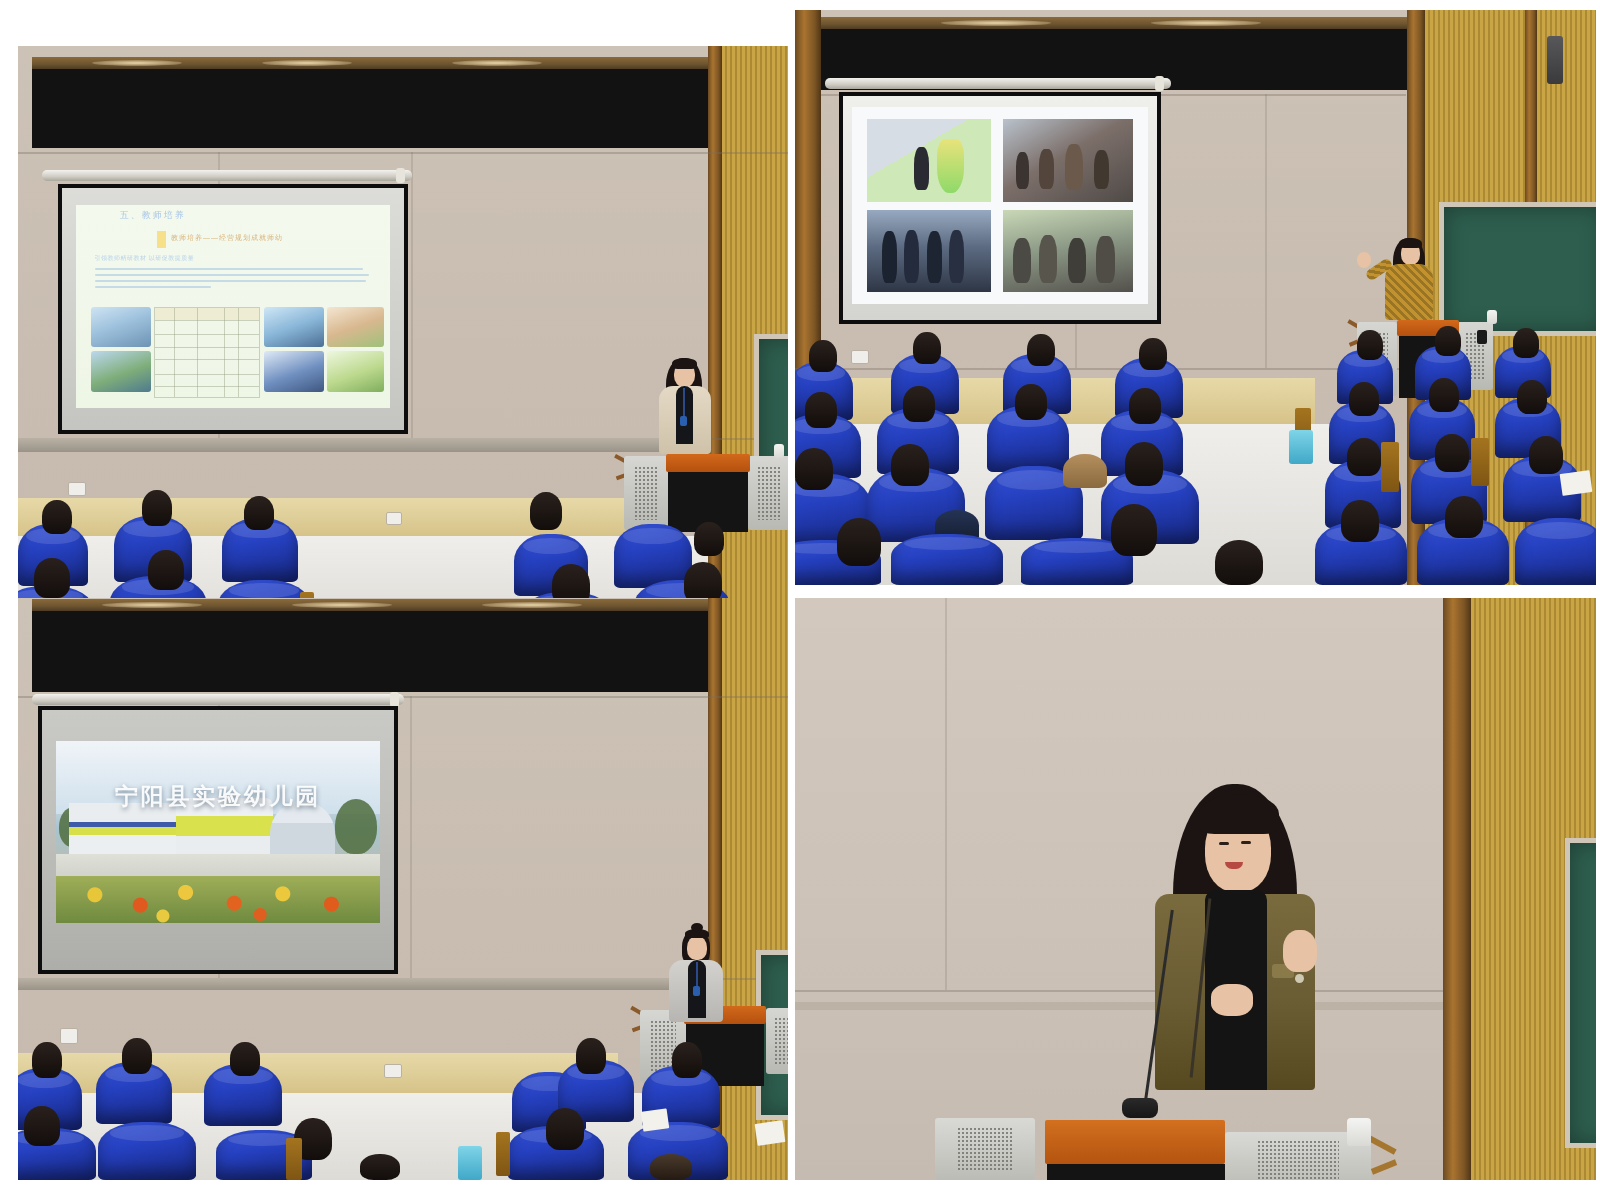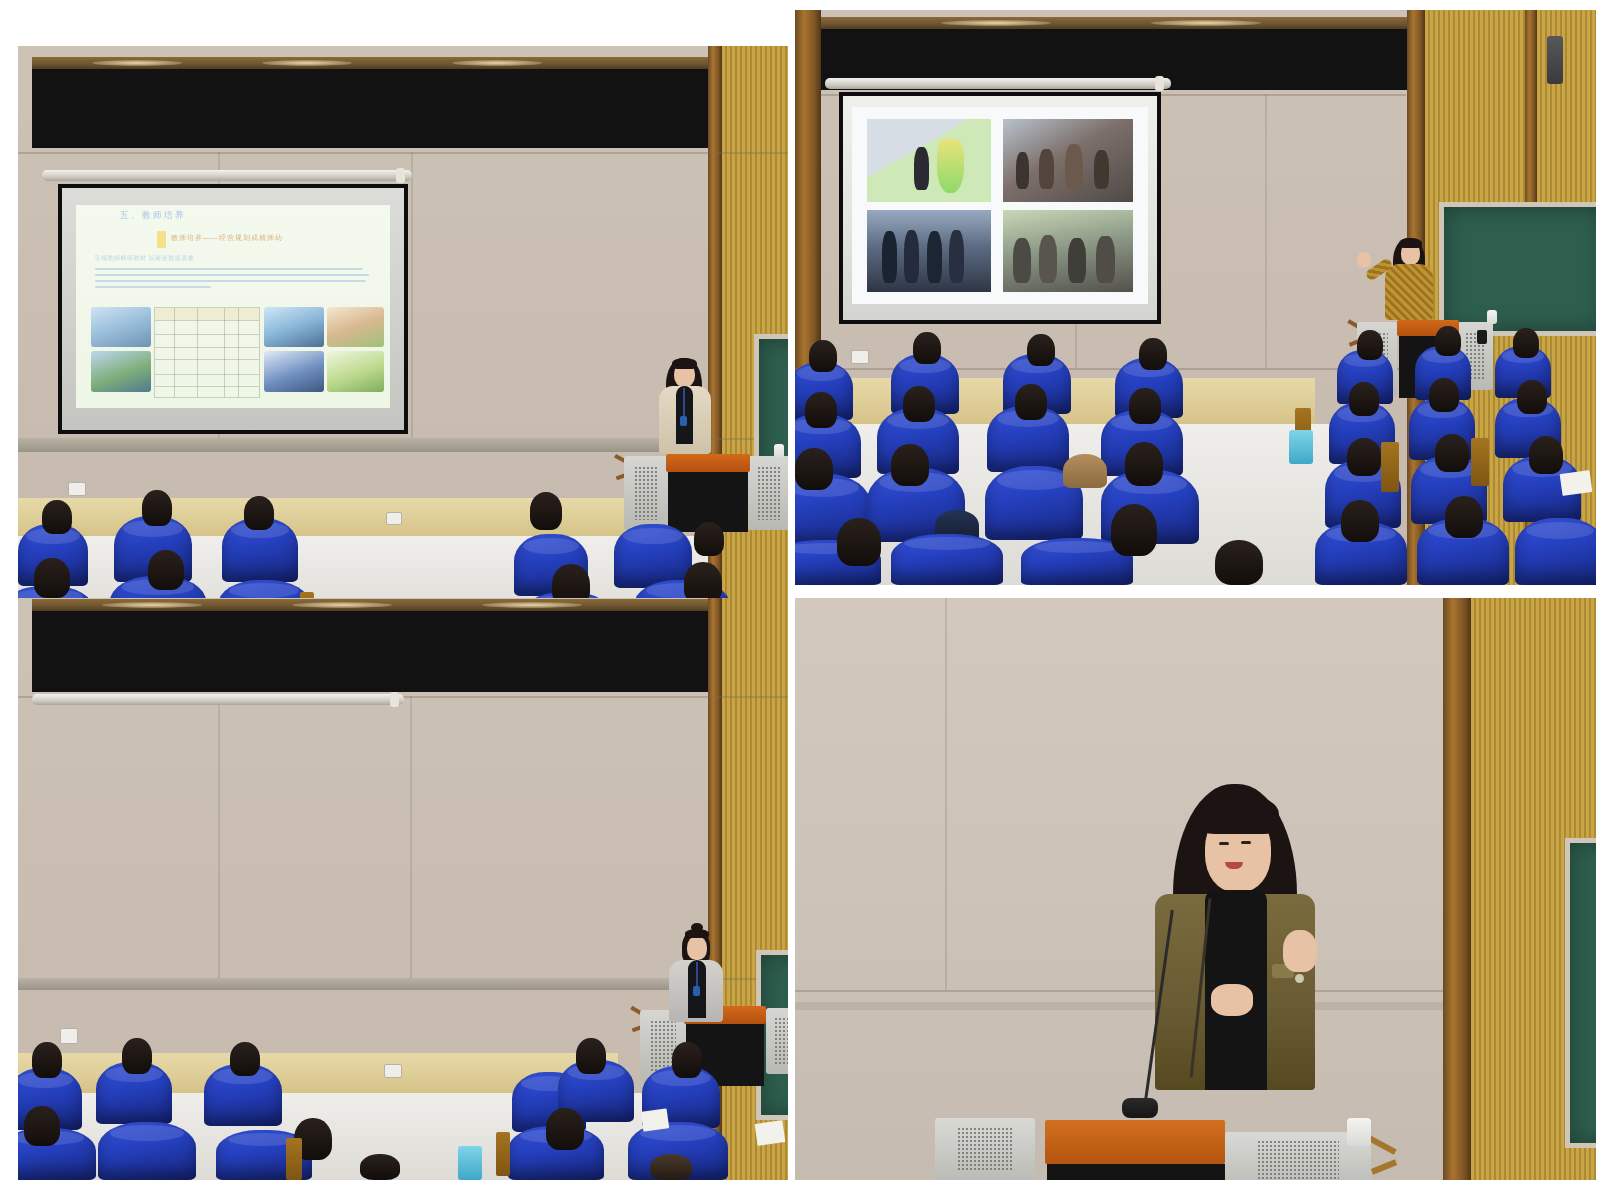--- a/index.html
+++ b/index.html
@@ -452,20 +452,35 @@
     <div class="valance-glow" style="left:260px;width:100px;"></div>
     <div class="valance-glow" style="left:450px;width:100px;"></div>
   </div>
   <div class="wall-seam" style="top:98px;"></div>
   <div class="wall-seam" style="top:380px;"></div>
   <div class="wall-vseam" style="left:200px;top:98px;height:282px;"></div>
   <div class="wall-vseam" style="left:392px;top:98px;height:282px;"></div>
 
   <div class="screen-roller" style="left:14px;top:96px;width:372px;"></div>
   <div class="roller-end" style="left:372px;top:94px;"></div>
+  <div class="screen" style="left:20px;top:108px;width:360px;height:268px;">
+    <div class="screen-inner" style="background:linear-gradient(180deg,#c9c9c6,#bdbdba 50%,#adadaa);">
+      <div class="slide-photo">
+        <div class="kg-sky"></div>
+        <div class="kg-tree" style="left:1%;top:36%;width:9%;height:22%;"></div>
+        <div class="kg-build-a"></div>
+        <div class="kg-build-b"></div>
+        <div class="kg-build-c"></div>
+        <div class="kg-tree" style="left:86%;top:32%;width:13%;height:30%;"></div>
+        <div class="kg-ground"></div>
+        <div class="kg-flowers"></div>
+        <div class="kg-title" style="font-size:23px;">宁阳县实验幼儿园</div>
+      </div>
+    </div>
+  </div>
 
   <div class="chalkboard" style="left:738px;top:352px;width:58px;height:160px;"></div>
 
   <div class="stage-strip" style="left:0;top:380px;width:690px;height:12px;"></div>
   <div class="stage-edge" style="left:0;top:455px;width:600px;height:40px;"></div>
   <div class="floor" style="left:0;top:495px;width:690px;height:87px;"></div>
   <div class="outlet" style="left:42px;top:430px;width:16px;height:14px;"></div>
   <div class="outlet" style="left:366px;top:466px;width:16px;height:12px;"></div>
 
   <div class="podium" style="left:612px;top:398px;width:172px;height:92px;">

